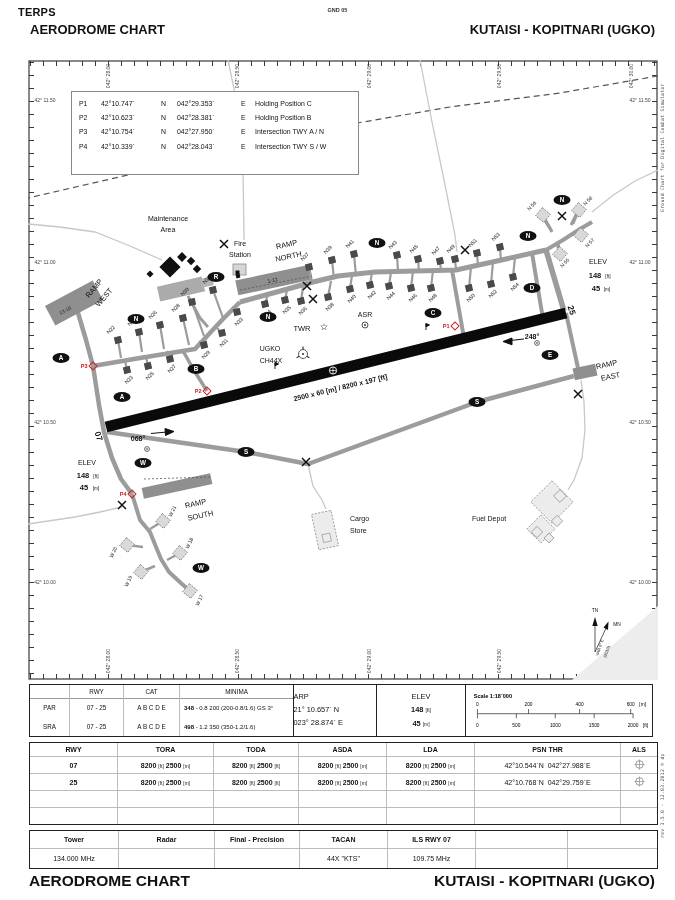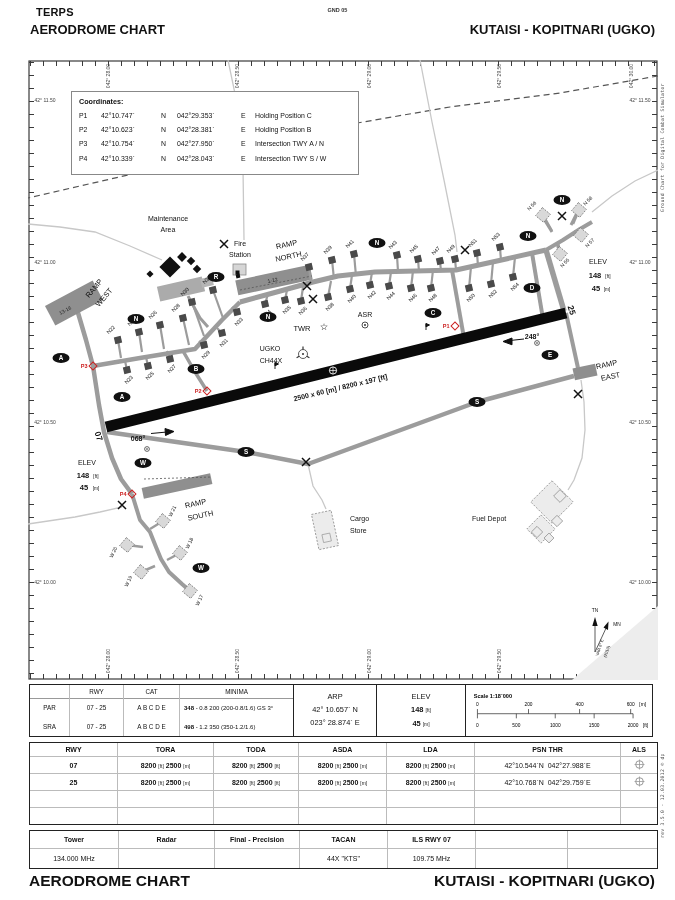--- a/index.html
+++ b/index.html
@@ -1,37 +1,37 @@
 <!DOCTYPE html>
 <html><head>
 <meta charset="utf-8">
 <style>
   html,body{margin:0;padding:0;background:#e8e8e8}
   .page{position:relative;width:675px;height:900px;background:#fff;overflow:hidden;
         font-family:"Liberation Sans",sans-serif;color:#111}
-  .hdr-doctype{position:absolute;left:36px;top:6px;font-size:11px;font-weight:bold;letter-spacing:.2px}
+  .hdr-doctype{position:absolute;left:18px;top:6px;font-size:11px;font-weight:bold;letter-spacing:.2px}
   .hdr-title{position:absolute;left:30px;top:22px;font-size:13px;font-weight:bold}
   .hdr-ref{position:absolute;left:0;right:0;top:7px;text-align:center;font-size:5.5px;font-weight:bold;color:#333}
   .hdr-airport{position:absolute;right:20px;top:22px;font-size:13px;font-weight:bold}
   .map-wrap{position:absolute;left:28px;top:60px;width:630px;height:620px}
   .coords-box{position:absolute;left:43px;top:31px;width:288px;height:84px;border:1px solid #888;
       background:#fff;box-sizing:border-box;padding:5px 7px;font-size:6.9px}
   .coords-title{font-weight:bold;font-size:7.2px;margin-bottom:3px}
   .coords-row{display:grid;grid-template-columns:22px 60px 16px 64px 14px auto;line-height:14.2px}
   .vtext{position:absolute;transform-origin:0 0;transform:rotate(-90deg);white-space:nowrap;
       font-family:"DejaVu Sans Mono",monospace;font-size:4.8px;color:#555;letter-spacing:.25px}
   .row1{position:absolute;left:29px;top:684px;width:628px;height:53px;display:flex;box-sizing:border-box}
   .b1{border:1.5px solid #222;box-sizing:border-box;height:53px;background:#fff}
   .b1+.b1{margin-left:-1.5px}
   .minima{width:265px;display:grid;grid-template-columns:40px 54px 56px 1fr;
       grid-template-rows:13px 1fr 1fr;font-size:6.3px;align-items:center;text-align:center}
   .minima .hd{font-size:6.3px;border-bottom:1px solid #999;height:100%;display:flex;align-items:center;justify-content:center}
   .minima .cdiv{border-right:1px solid #bbb;height:100%;display:flex;align-items:center;justify-content:center}
   .minima .val{text-align:left;padding-left:4px;font-size:6px}
-  .arpbox{width:85px;text-align:center;font-size:7.4px;padding-top:5px}
+  .arpbox{width:85px;font-size:7.4px;padding-top:5px}
   .arpbox div{line-height:13px}
   .elevbox{width:90px;text-align:center;font-size:7.4px;padding-top:5px}
   .elevbox div{line-height:13px}
   .scalebox{width:188px;padding:3px 0 0 4px}
   .u{font-size:5px;color:#222}
   table{border-collapse:collapse;position:absolute;left:29px;background:#fff;table-layout:fixed}
   .rwytab{top:742px;width:628px;font-size:7px}
   .rwytab th{font-size:7px;font-weight:bold;height:13px}
   .rwytab td{height:16px;text-align:center}
   .rwytab th,.rwytab td{border:1px solid #bbb;padding:0}
@@ -412,21 +412,20 @@
           <text x="45" y="424" font-size="5" text-anchor="middle" fill="#444">42° 10.50</text>
           <text x="45" y="584" font-size="5" text-anchor="middle" fill="#444">42° 10.00</text>
           <text x="640" y="102" font-size="5" text-anchor="middle" fill="#444">42° 11.50</text>
           <text x="640" y="264" font-size="5" text-anchor="middle" fill="#444">42° 11.00</text>
           <text x="640" y="424" font-size="5" text-anchor="middle" fill="#444">42° 10.50</text>
           <text x="640" y="584" font-size="5" text-anchor="middle" fill="#444">42° 10.00</text>
         </g>
     </svg>
 
     <div class="coords-box">
-      <div class="coords-title">Coordinates:</div>
       <div class="coords-row">
         <span>P1</span>
           <span>42°10.747`</span>
           <span>N</span>
           <span>042°29.353`</span>
           <span>E</span>
           <span>Holding Position C</span>
       </div>
       <div class="coords-row">
         <span>P2</span>
@@ -465,21 +464,21 @@
       <div class="cdiv">07 - 25</div>
       <div class="cdiv">A B C D E</div>
       <div class="val"><b>348</b> <span>- 0.8 200 (200-0.8/1.6) GS 3°</span></div>
       <div class="cdiv">SRA</div>
       <div class="cdiv">07 - 25</div>
       <div class="cdiv">A B C D E</div>
       <div class="val"><b>498</b> <span>- 1.2 350 (350-1.2/1.6)</span></div>
     </div>
     <div class="b1 arpbox">
       <div>ARP</div>
-      <div>42° 10.657` N</div>
+      <div>21° 10.657` N</div>
       <div>023° 28.874` E</div>
     </div>
     <div class="b1 elevbox">
       <div>ELEV</div>
       <div><b>148</b> <span class="u">[ft]</span></div>
       <div><b>45</b> <span class="u">[m]</span></div>
     </div>
     <div class="b1 scalebox">
       <svg width="182" height="44" viewBox="0 0 196 44">
         <text x="4" y="9" font-size="6" font-weight="bold">Scale 1:18`000</text>

